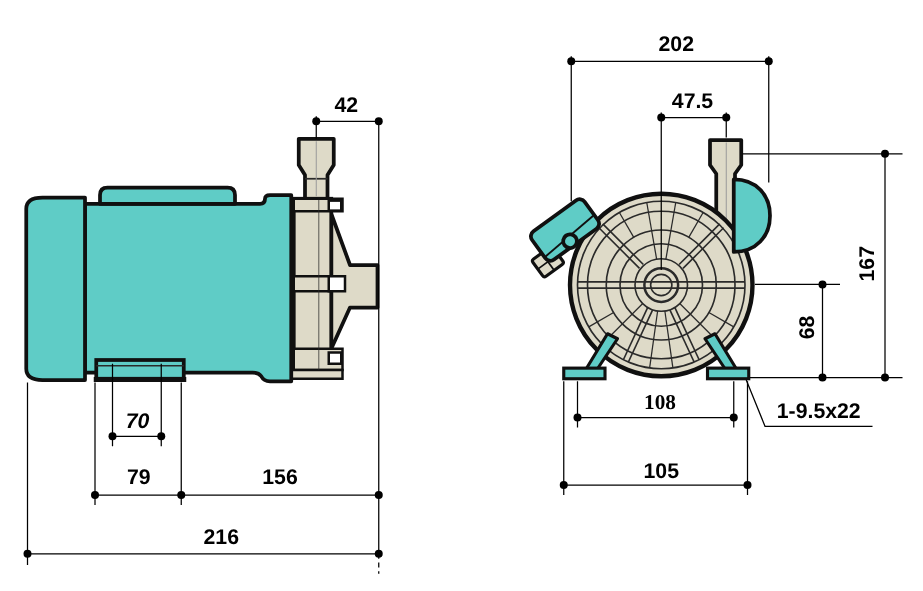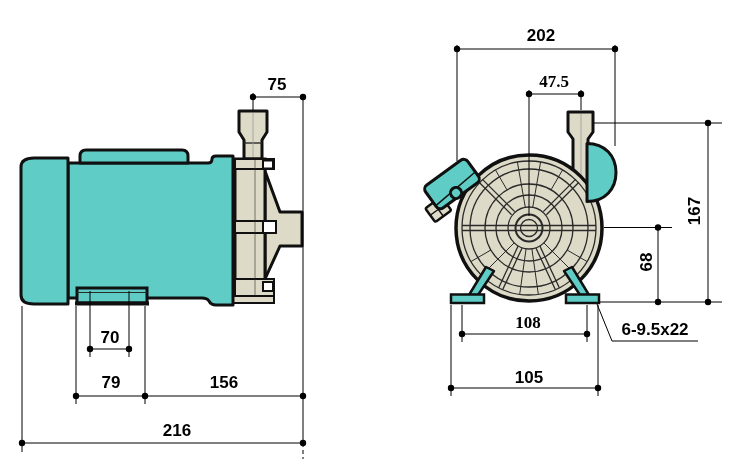--- a/index.html
+++ b/index.html
@@ -181,27 +181,27 @@
       <line class="dimln" x1="598" y1="305" x2="598" y2="396"></line>
       <line class="dimln" x1="451" y1="388" x2="598" y2="388"></line>
       <circle cx="451" cy="388" r="3.2"></circle>
           <circle cx="598" cy="388" r="3.2"></circle>
 
       <path class="dimln" d="M597,304 L612,341 L698,341"></path>
     </g>
   </g>
 </svg>
 
-  <span class="dim-label" style="left:277px;top:84px;">75</span>
-  <span class="dim-label" style="left:110px;top:337px;">70</span>
+  <span class="dim-label" style="left:277px;top:84px;">42</span>
+  <span class="dim-label" style="left:110px;top:337px;font-style:italic;">70</span>
   <span class="dim-label" style="left:111px;top:382px;">79</span>
   <span class="dim-label" style="left:224px;top:382px;">156</span>
   <span class="dim-label" style="left:177px;top:430px;">216</span>
 
   <span class="dim-label" style="left:541px;top:35px;">202</span>
-  <span class="dim-label" style="left:554px;top:81px;font-family:Liberation Serif, serif;">47.5</span>
+  <span class="dim-label" style="left:554px;top:81px;">47.5</span>
   <span class="dim-label rot" style="left:694px;top:211px;">167</span>
   <span class="dim-label rot" style="left:646px;top:262px;">68</span>
   <span class="dim-label" style="left:528px;top:322px;font-family:Liberation Serif, serif;">108</span>
   <span class="dim-label" style="left:529px;top:377px;">105</span>
-  <span class="dim-label" style="left:655px;top:329px;">6-9.5x22</span>
+  <span class="dim-label" style="left:655px;top:329px;">1-9.5x22</span>
 
 </div>
 
 </body></html>

